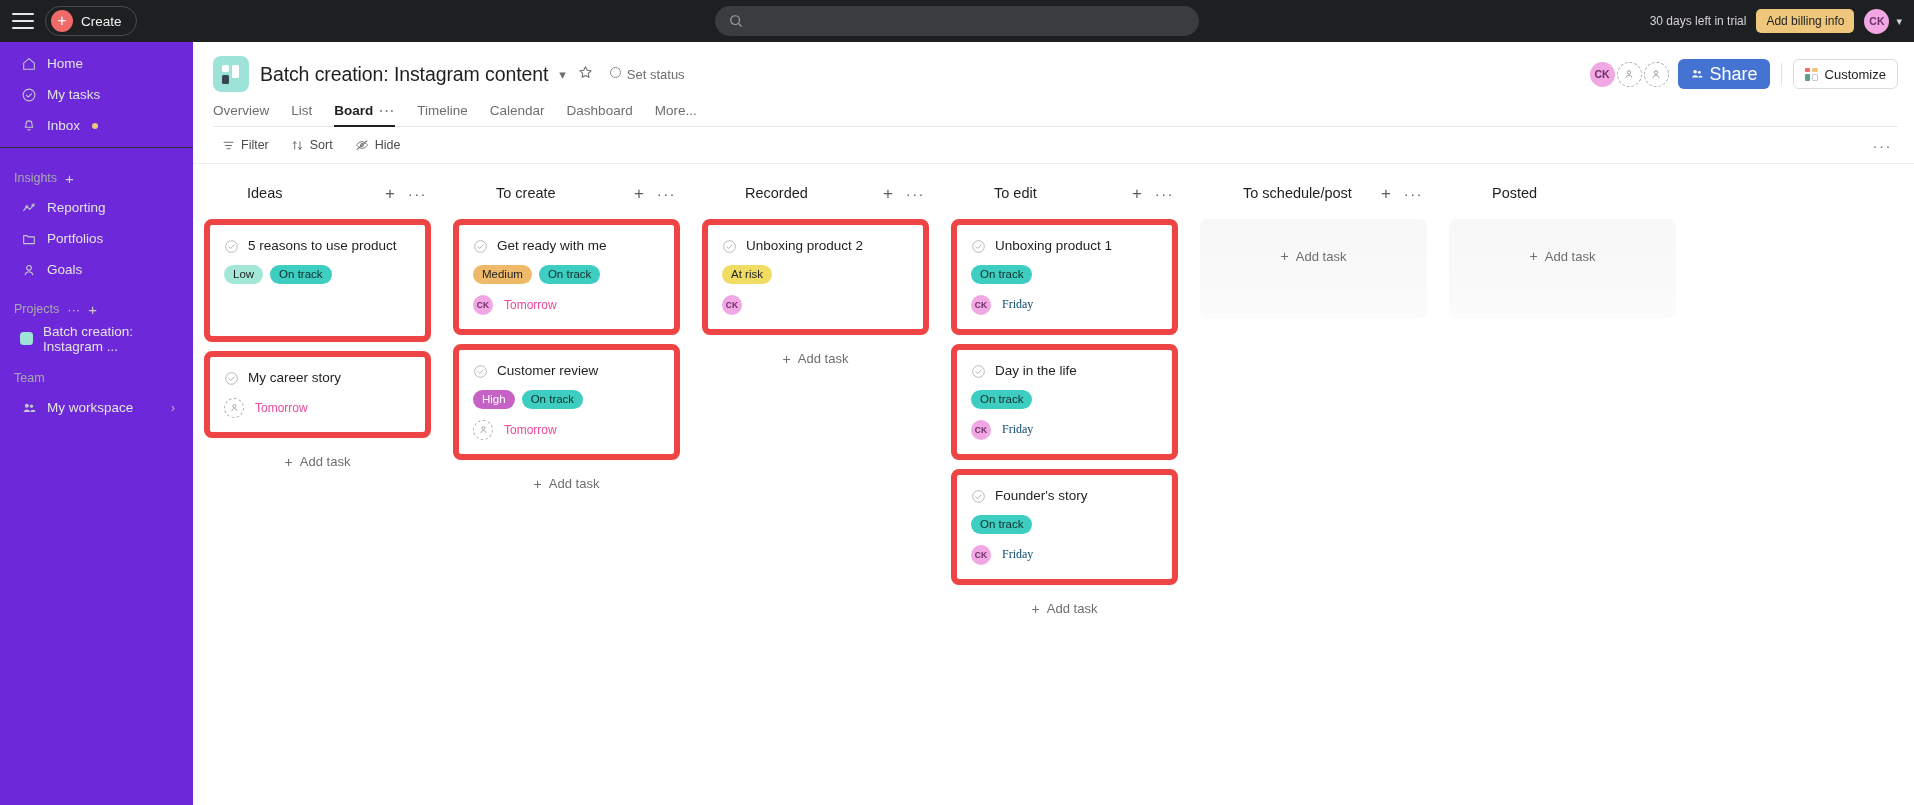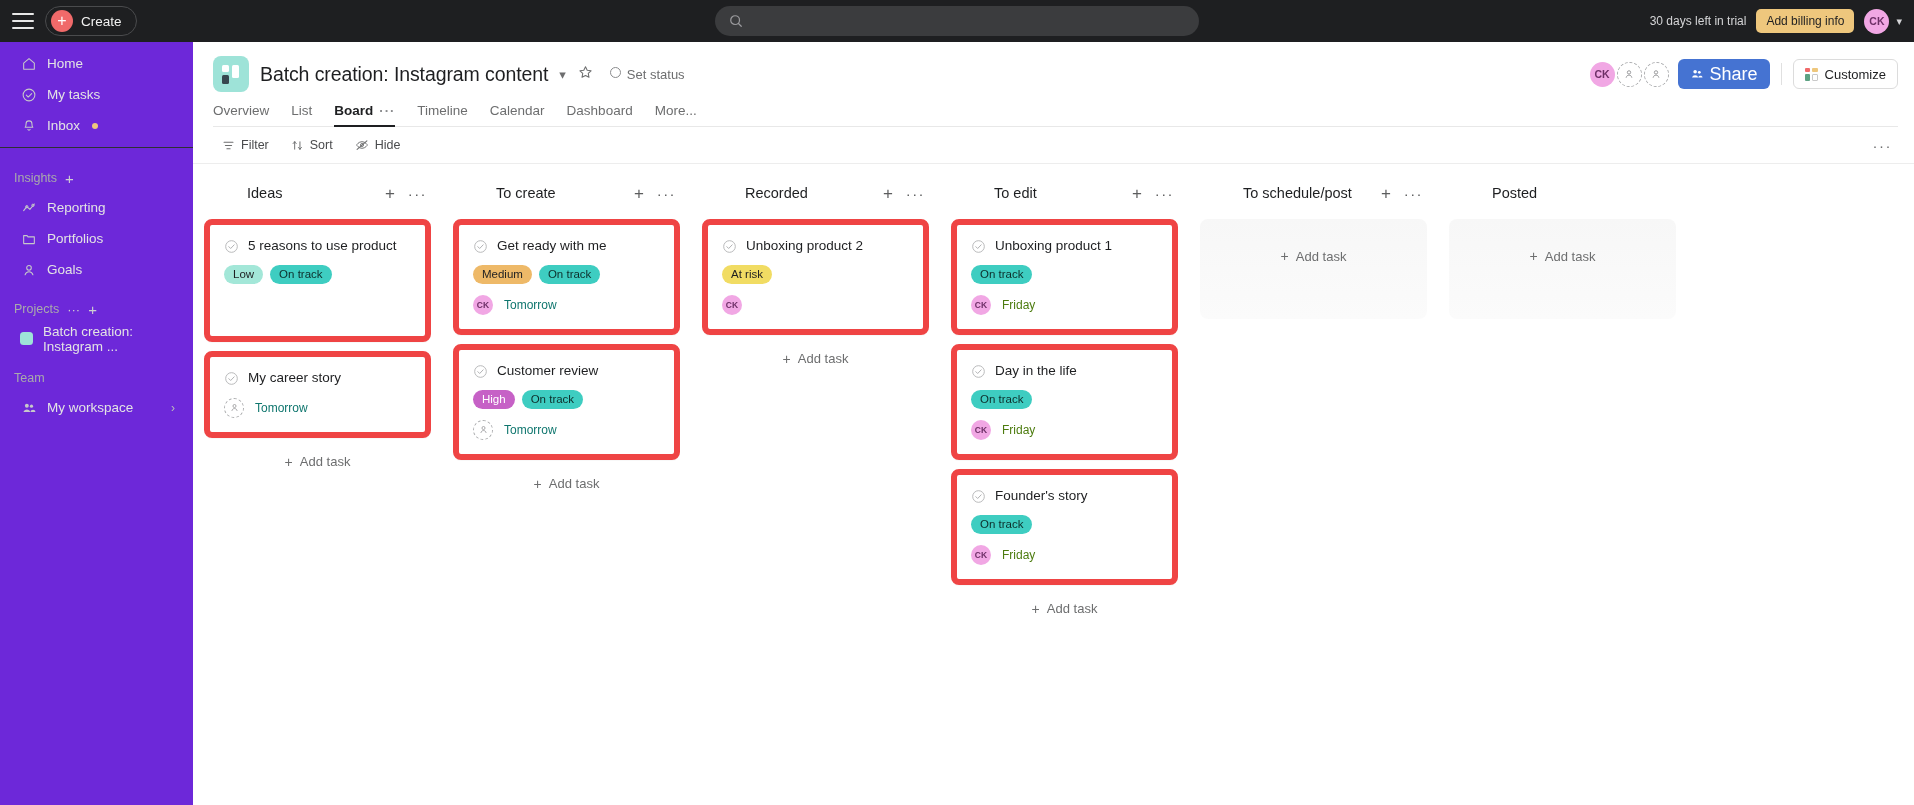--- a/index.html
+++ b/index.html
@@ -245,22 +245,22 @@
     background: #f1a7e4; color: #6d2f66;
     font-size: 8.5px; font-weight: 700;
     display: flex; align-items: center; justify-content: center;
     flex-shrink: 0;
   }
   .av-card.empty {
     background: transparent;
     border: 1.1px dashed #a9aaac;
   }
   .due { font-size: 12px; }
-  .due.green { color: #0f766e; }
-  .due.gray { color: #4d7c0f; }
+  .due.green { color: #ec4899; }
+  .due.gray { color: #0c4a6e; font-family: Liberation Serif, serif; }
   .card-spacer { height: 38px; }
 
   .add-task {
     display: flex; align-items: center; justify-content: center;
     gap: 7px; height: 30px;
     color: #6d6e6f; font-size: 13px; cursor: pointer;
     border-radius: 6px;
   }
   .add-task .plus { font-size: 14px; line-height: 1; }
 

